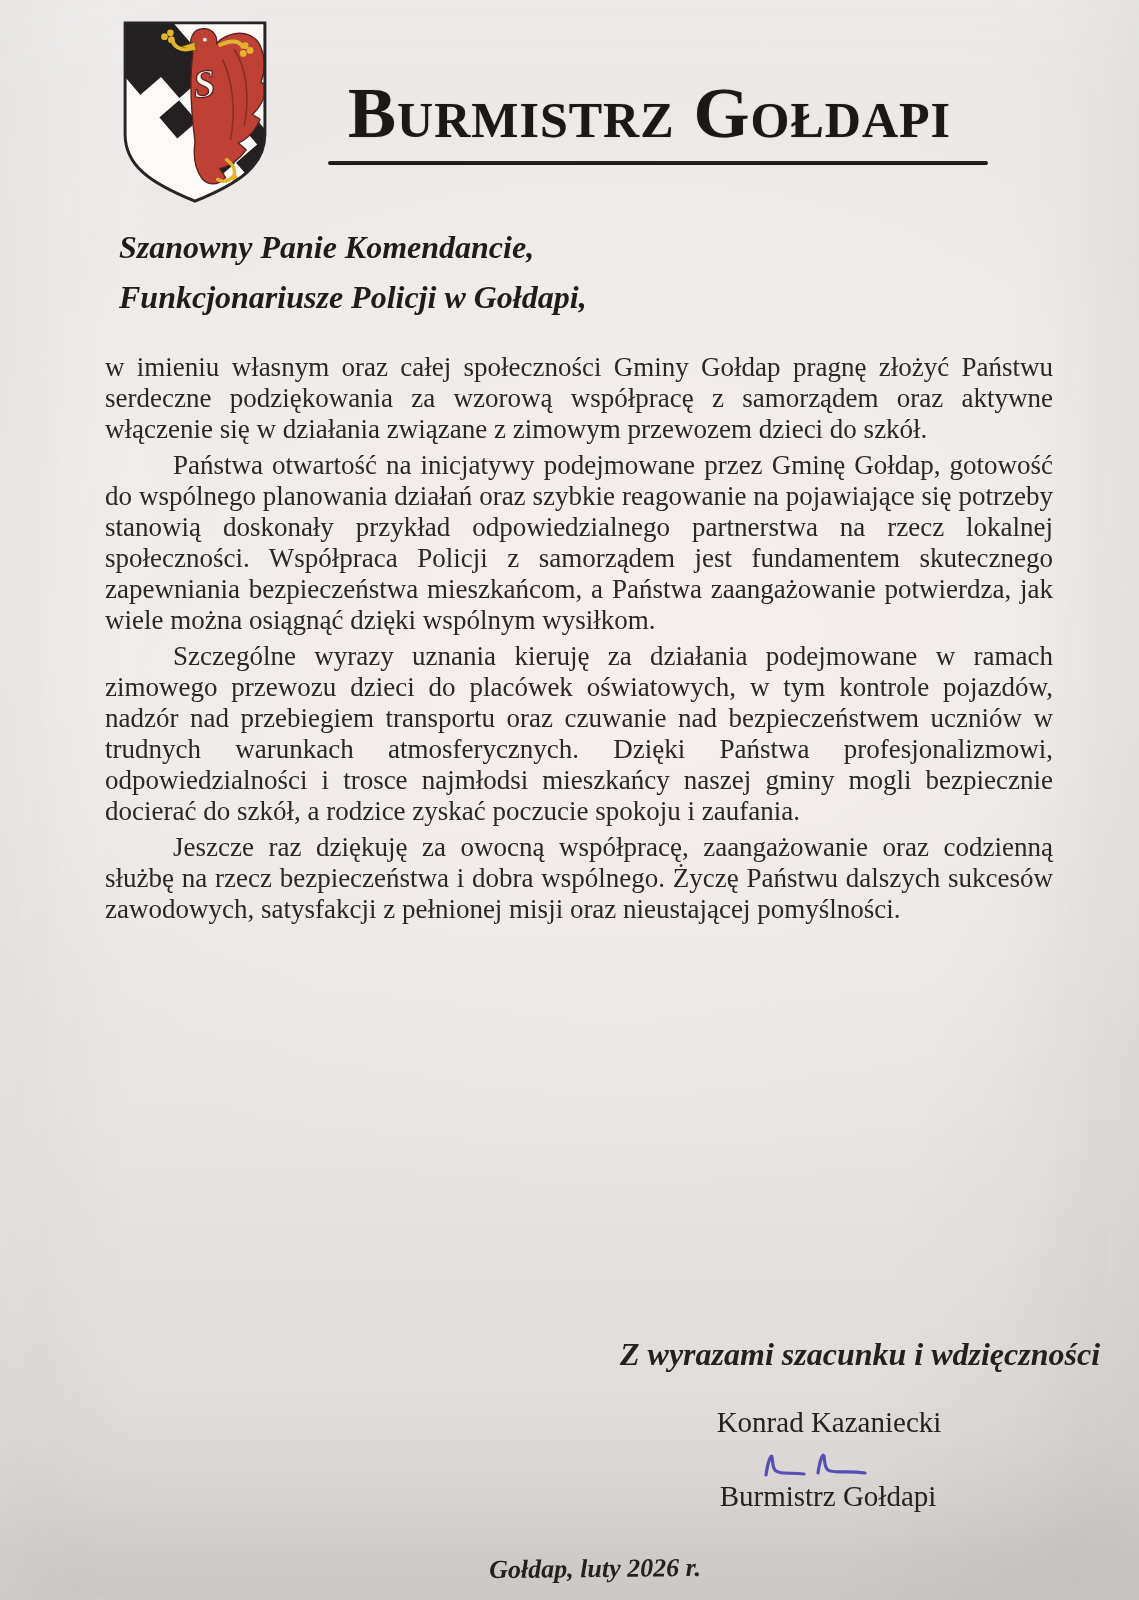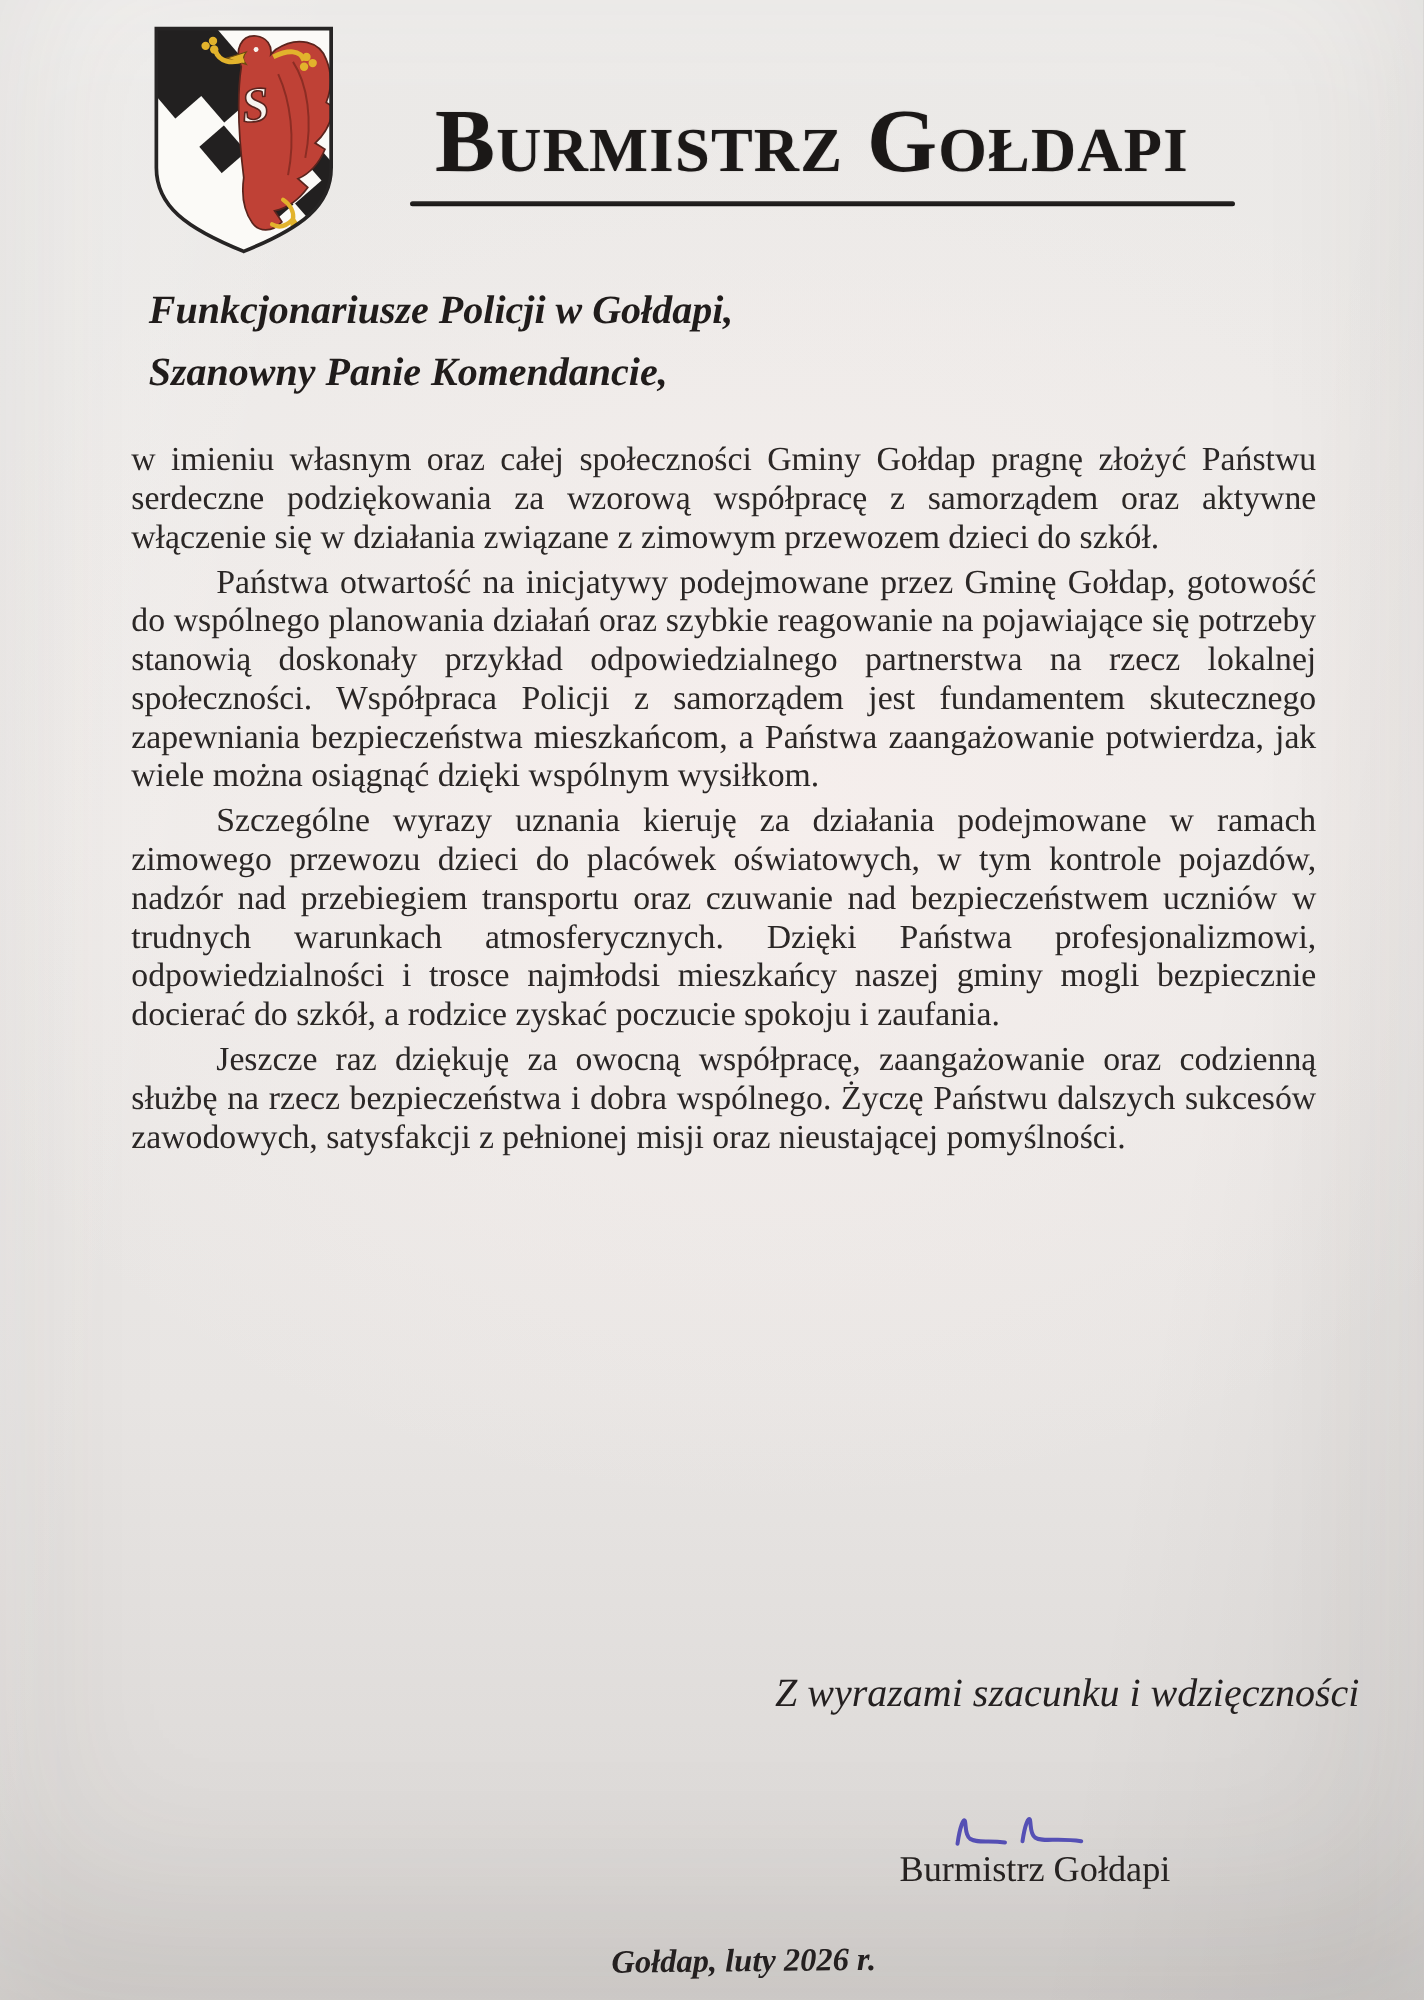--- a/index.html
+++ b/index.html
@@ -45,21 +45,21 @@
     position:absolute; left:105px; top:352px; width:948px;
     font-size:27px; line-height:31px;
     text-align:justify; text-align-last:left;
     color:#2b2726;
   }
   .body-text p { margin:0 0 5px 0; text-indent:68px; }
   .body-text p.no-indent { text-indent:0; }
   .closing-phrase {
     position:absolute; left:620px; top:1336px; width:420px;
     text-align:center; white-space:nowrap;
-    font-size:32px; font-weight:400; font-style:italic;
+    font-size:32px; font-weight:700; font-style:italic;
     color:#242020;
   }
   .signer-name {
     position:absolute; left:704px; top:1406px; width:250px;
     text-align:center; font-size:29px; color:#262221; white-space:nowrap;
   }
   .signature {
     position:absolute; left:758px; top:1448px; width:116px; height:36px;
   }
   .signer-title {
@@ -137,32 +137,33 @@
       </g>
 
       <path d="M9,7 H151 V120 C151,151 127,169 80,188 C33,169 9,151 9,120 Z" fill="none" stroke="#262424" stroke-width="3"></path>
     </svg>
   </div>
 
   <h1 class="title">Burmistrz Gołdapi</h1>
   <div class="rule"></div>
 
   <div class="salutation">
+    <div>Szanowny Panie Komendancie,</div>
     <div>Funkcjonariusze Policji w Gołdapi,</div>
-    <div>Szanowny Panie Komendancie,</div>
   </div>
 
   <div class="body-text">
     <p class="no-indent">w imieniu własnym oraz całej społeczności Gminy Gołdap pragnę złożyć Państwu serdeczne podziękowania za wzorową współpracę z samorządem oraz aktywne włączenie się w działania związane z zimowym przewozem dzieci do szkół.</p>
     <p>Państwa otwartość na inicjatywy podejmowane przez Gminę Gołdap, gotowość do wspólnego planowania działań oraz szybkie reagowanie na pojawiające się potrzeby stanowią doskonały przykład odpowiedzialnego partnerstwa na rzecz lokalnej społeczności. Współpraca Policji z samorządem jest fundamentem skutecznego zapewniania bezpieczeństwa mieszkańcom, a Państwa zaangażowanie potwierdza, jak wiele można osiągnąć dzięki wspólnym wysiłkom.</p>
     <p>Szczególne wyrazy uznania kieruję za działania podejmowane w ramach zimowego przewozu dzieci do placówek oświatowych, w tym kontrole pojazdów, nadzór nad przebiegiem transportu oraz czuwanie nad bezpieczeństwem uczniów w trudnych warunkach atmosferycznych. Dzięki Państwa profesjonalizmowi, odpowiedzialności i trosce najmłodsi mieszkańcy naszej gminy mogli bezpiecznie docierać do szkół, a rodzice zyskać poczucie spokoju i zaufania.</p>
     <p>Jeszcze raz dziękuję za owocną współpracę, zaangażowanie oraz codzienną służbę na rzecz bezpieczeństwa i dobra wspólnego. Życzę Państwu dalszych sukcesów zawodowych, satysfakcji z pełnionej misji oraz nieustającej pomyślności.</p>
   </div>
 
   <div class="closing-phrase">Z wyrazami szacunku i wdzięczności</div>
+  <div class="signer-name">Konrad Kazaniecki</div>
 
   <svg class="signature" viewBox="0 0 116 36" xmlns="http://www.w3.org/2000/svg" aria-hidden="true">
     <g fill="none" stroke="#4a44b2" stroke-width="3.2" stroke-linecap="round" opacity="0.92">
       <path d="M8,27 C10,13 13,6 14,9 C15,14 14,20 18,23 C24,27 32,24 46,26"></path>
       <path d="M60,25 C62,11 65,5 66,8 C67,13 66,19 70,22 C76,26 87,22 107,25"></path>
     </g>
   </svg>
 
   <div class="signer-title">Burmistrz Gołdapi</div>
 

